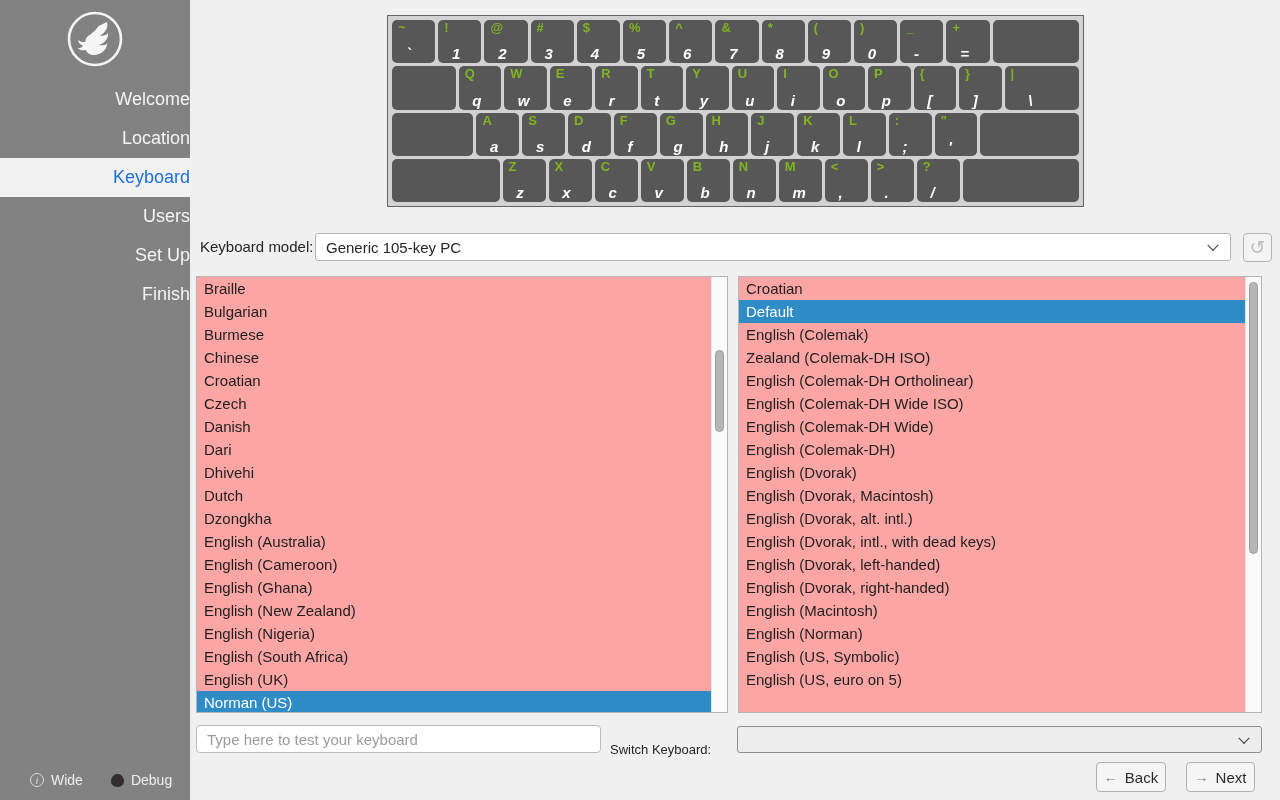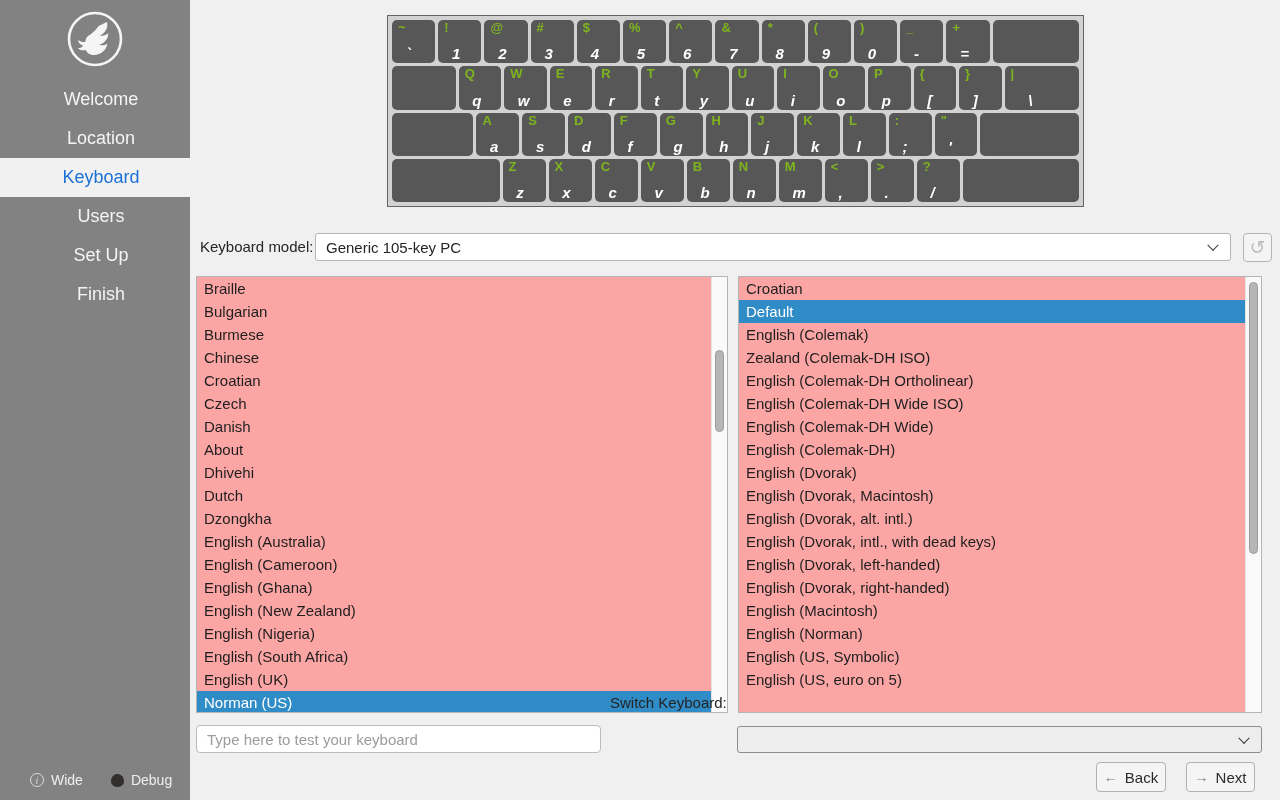--- a/index.html
+++ b/index.html
@@ -7,21 +7,21 @@
   body {
     position:relative; overflow:hidden;
     background:#f0f0f0;
     font-family:"Liberation Sans", sans-serif;
   }
 
   
   .sidebar { position:absolute; left:0; top:0; width:190px; height:800px; background:#828282; }
   .logo-wrap { position:absolute; top:10px; left:0; width:190px; display:flex; justify-content:center; }
   .nav { position:absolute; top:80px; left:0; width:190px; }
-  .nav-item { height:39px; line-height:39px; text-align:center; color:#f4f4f4; font-size:18px; cursor:default;padding-left:12px; }
+  .nav-item { height:39px; line-height:39px; text-align:right; color:#f4f4f4; font-size:18px; cursor:default;padding-left:12px; }
   .nav-item.active { background:#f1f1f1; color:#1c71d8; }
   .sidebar-footer { position:absolute; bottom:0; left:0; width:190px; height:40px;
     display:flex; align-items:center; gap:28px; padding-left:30px; color:#efefef; font-size:14px; }
   .footer-btn { display:flex; align-items:center; gap:7px; }
   .about-icon { width:14px; height:14px; border:1px solid #dcdcdc; border-radius:50%;
     display:flex; align-items:center; justify-content:center; color:#dcdcdc;
     font-size:10px; font-family:"Liberation Serif", serif; font-style:italic; }
   .debug-icon { width:13px; height:13px; background:#322e2e; border-radius:50% 50% 50% 50% / 60% 60% 45% 45%; }
 
   
@@ -55,21 +55,21 @@
   .scroll-track { position:absolute; right:0; top:0; bottom:0; width:16px; background:#fafafa; border-left:1px solid #e3e3e3; }
   .scroll-thumb { position:absolute; left:3px; width:9px; background:#b6b6b6; border:1px solid #9c9c9c; border-radius:5px; }
   #layouts-thumb { top:73px; height:82px; }
   #variants-thumb { top:5px; height:272px; }
 
   
   .test-input { position:absolute; left:196px; top:725px; width:405px; height:28px;
     border:1px solid #bcbcbc; border-radius:4px; background:#ffffff;
     font-size:15px; color:#333333; padding:0 10px; font-family:inherit; outline:none; }
   .test-input::placeholder { color:#9b9b9b; }
-  .switch-label { position:absolute; left:610px; top:689px; height:28px; line-height:28px; font-size:15px; color:#252525; }
+  .switch-label { position:absolute; left:610px; top:736px; height:28px; line-height:28px; font-size:13px; color:#252525; }
   #switch-combo { left:737px; top:726px; width:525px; height:27px; background:#ededed; border:1px solid #8d8d8d; }
 
   
   .nav-btn { position:absolute; top:762px; height:30px; background:#f5f5f5;
     border:1px solid #b1b1b1; border-radius:4px; font-size:15px; color:#2b2b2b;
     display:flex; align-items:center; justify-content:center; gap:7px; font-family:inherit; }
   #back-btn { left:1096px; width:70px; }
   #next-btn { left:1186px; width:69px; }
   .btn-arrow { color:#7a7a7a; font-size:14px; }
 </style>
@@ -319,21 +319,21 @@
 
 <div class="panel" id="layouts-panel">
   <div class="list">
       <div class="lrow">Braille</div>
       <div class="lrow">Bulgarian</div>
       <div class="lrow">Burmese</div>
       <div class="lrow">Chinese</div>
       <div class="lrow">Croatian</div>
       <div class="lrow">Czech</div>
       <div class="lrow">Danish</div>
-      <div class="lrow">About</div>
+      <div class="lrow">Dari</div>
       <div class="lrow">Dhivehi</div>
       <div class="lrow">Dutch</div>
       <div class="lrow">Dzongkha</div>
       <div class="lrow">English (Australia)</div>
       <div class="lrow">English (Cameroon)</div>
       <div class="lrow">English (Ghana)</div>
       <div class="lrow">English (New Zealand)</div>
       <div class="lrow">English (Nigeria)</div>
       <div class="lrow">English (South Africa)</div>
       <div class="lrow">English (UK)</div>

